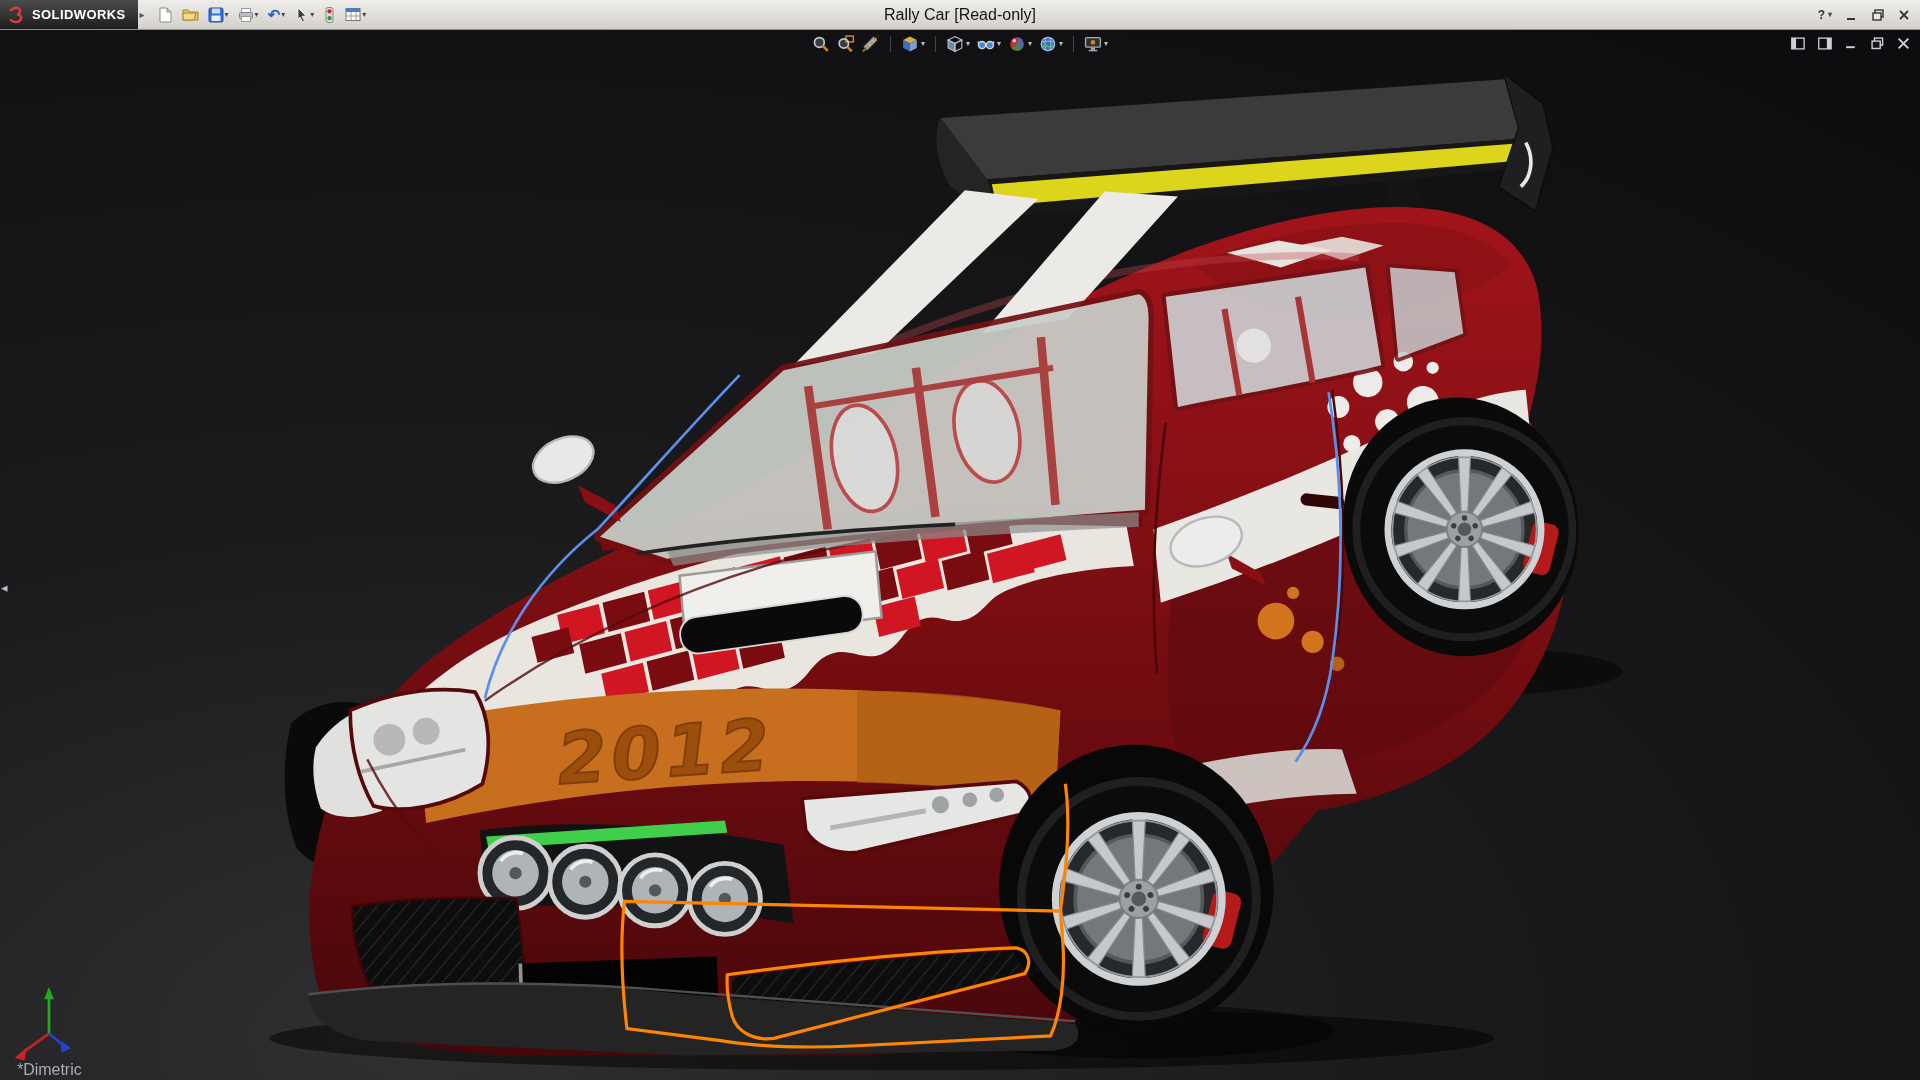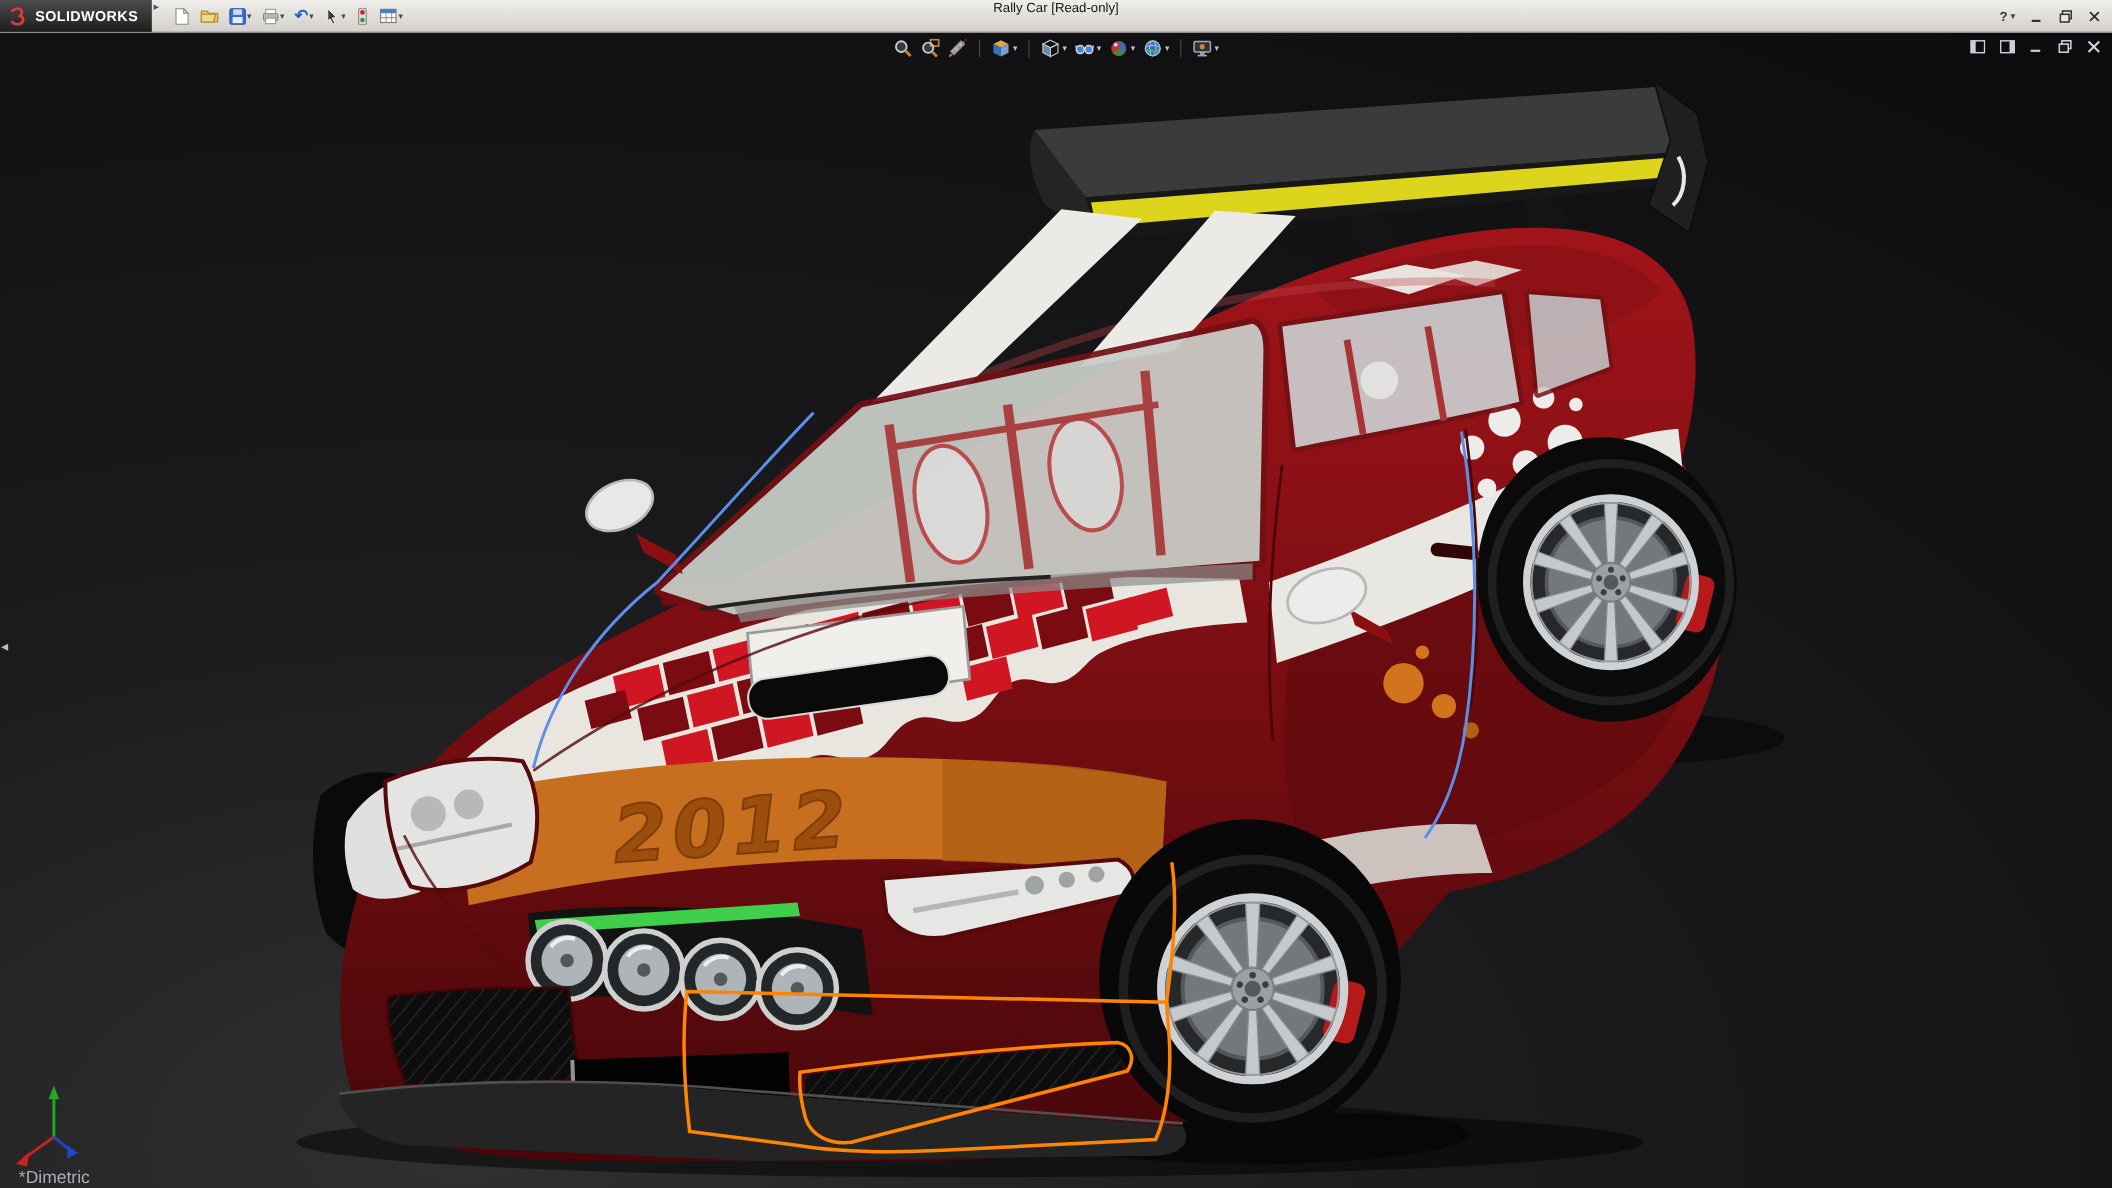--- a/index.html
+++ b/index.html
@@ -1,29 +1,29 @@
 <!DOCTYPE html>
 <html><head>
 <meta charset="utf-8">
 <style>
   html,body{margin:0;padding:0;width:1920px;height:1080px;overflow:hidden;background:#000;
     font-family:"Liberation Sans",sans-serif;-webkit-font-smoothing:antialiased;}
   
   .titlebar{position:absolute;top:0;left:0;right:0;height:29px;
     background:linear-gradient(#f0eeea,#d3d0cb);border-bottom:1px solid #93908b;
-    display:flex;z-index:20;}
+    display:flex;align-items:center;z-index:20;}
   .logo{height:29px;background:linear-gradient(#4c4c4c,#1d1d1d);display:flex;align-items:center;
     gap:6px;padding:0 12px 0 8px;}
   .logo-text{color:#fff;font-weight:bold;font-size:13px;letter-spacing:.4px;}
   .logo-expander{color:#555;font-size:10px;margin-left:2px;}
   .tb-icons{display:flex;align-items:center;padding-left:10px;gap:3px;}
   .tb-btn{display:flex;align-items:center;padding:2px 3px;border-radius:2px;cursor:default;}
   .caret{font-size:8px;color:#4a4a4a;margin-left:1px;line-height:1;}
   .undo-glyph{font-size:15px;font-weight:bold;color:#2a63c8;line-height:1;}
-  .title{position:absolute;left:0;right:0;text-align:center;font-size:12px;color:#141414;pointer-events:none;}
+  .title{position:absolute;left:0;right:0;text-align:center;font-size:16px;color:#141414;pointer-events:none;}
   .win-controls{margin-left:auto;display:flex;align-items:center;gap:14px;padding-right:10px;z-index:2;}
   .win-btn{display:flex;align-items:center;gap:2px;color:#333;font-size:12px;font-weight:bold;}
   
   .viewport{position:absolute;top:30px;left:0;right:0;bottom:0;background:#101012;overflow:hidden;}
   svg.canvas{position:absolute;inset:0;width:100%;height:100%;display:block;}
   .hud{position:absolute;top:5px;left:50%;transform:translateX(-50%);display:flex;align-items:center;
     gap:7px;z-index:6;}
   .hud-btn{display:flex;align-items:center;gap:1px;opacity:.95;}
   .hud-sep{width:1px;height:16px;background:#45494e;margin:0 3px;}
   .hud .caret{color:#c6ccd2;}

